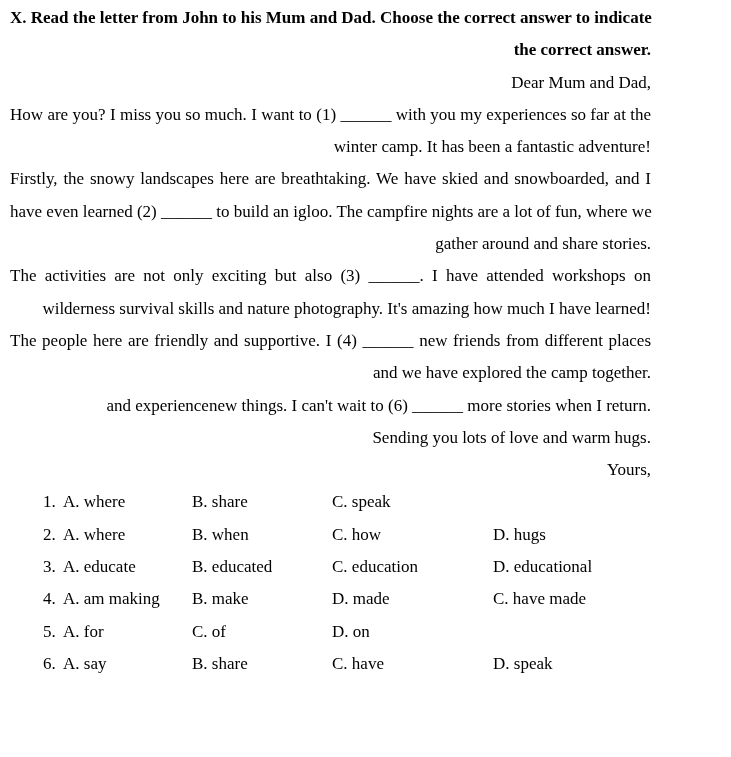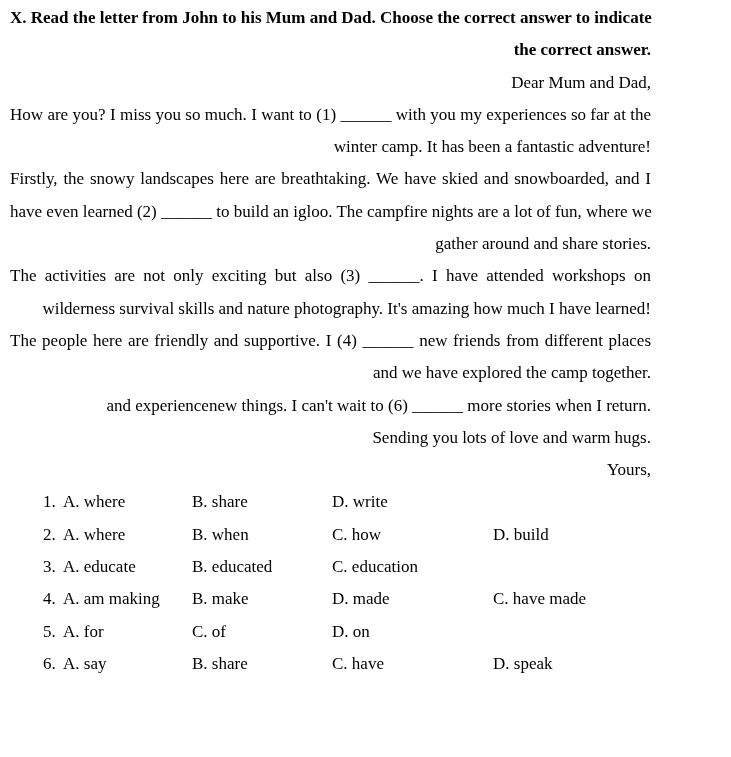--- a/index.html
+++ b/index.html
@@ -59,34 +59,35 @@
   <div class="line j">The people here are friendly and supportive. I (4) ______ new friends from different places</div>
   <div class="line">and we have explored the camp together.</div>
   <div class="line">and experiencenew things. I can't wait to (6) ______ more stories when I return.</div>
   <div class="line">Sending you lots of love and warm hugs.</div>
   <div class="line">Yours,</div>
 
   <div class="qrow">
     <div>1.</div>
     <div>A. where</div>
     <div>B. share</div>
-    <div>D. write</div>
+    <div>C. speak</div>
   </div>
   <div class="qrow">
     <div>2.</div>
     <div>A. where</div>
     <div>B. when</div>
     <div>C. how</div>
-    <div>D. build</div>
+    <div>D. hugs</div>
   </div>
   <div class="qrow">
     <div>3.</div>
     <div>A. educate</div>
     <div>B. educated</div>
     <div>C. education</div>
+    <div>D. educational</div>
   </div>
   <div class="qrow">
     <div>4.</div>
     <div>A. am making</div>
     <div>B. make</div>
     <div>D. made</div>
     <div>C. have made</div>
   </div>
   <div class="qrow">
     <div>5.</div>

